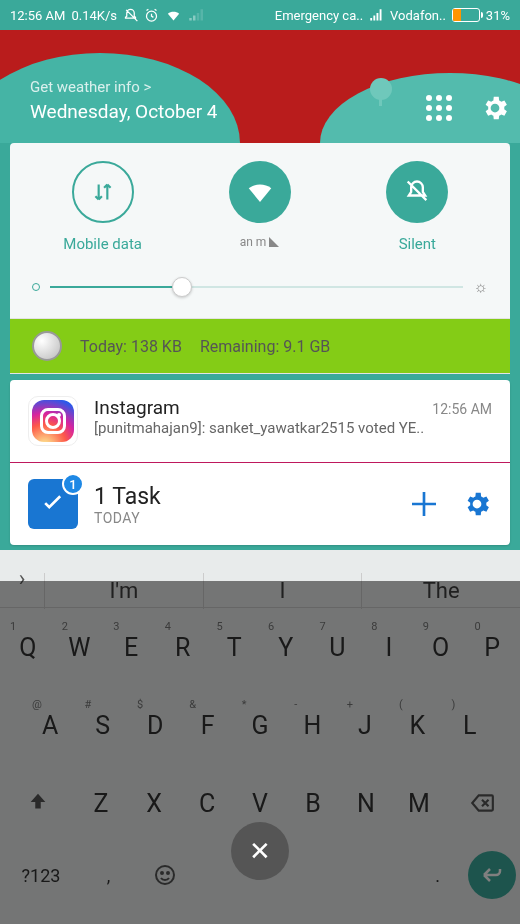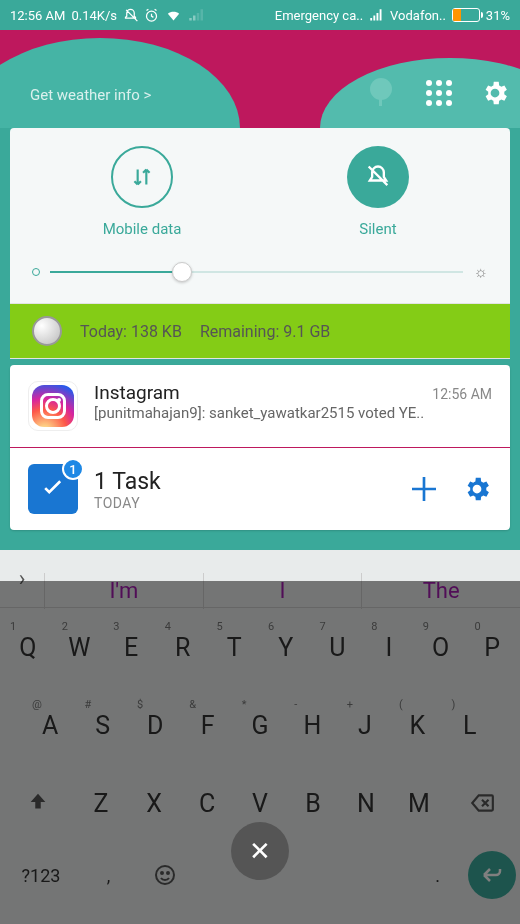--- a/index.html
+++ b/index.html
@@ -8,21 +8,21 @@
   
   .status-bar { height: 30px; background: #3aa99a; color: #fff; display: flex; align-items: center; padding: 0 10px; font-size: 13px; gap: 6px; }
   .status-bar .left { display: flex; align-items: center; gap: 6px; }
   .status-bar .right { margin-left: auto; display: flex; align-items: center; gap: 6px; }
   .status-bar svg { fill: #fff; }
   .battery { display: inline-flex; align-items: center; border: 1.5px solid #fff; border-radius: 3px; width: 28px; height: 14px; position: relative; }
   .battery::after { content: ""; position: absolute; right: -4px; top: 3px; width: 2px; height: 6px; background: #fff; border-radius: 0 2px 2px 0; }
   .battery-fill { background: #ff9500; height: 100%; width: 31%; border-radius: 1px 0 0 1px; }
 
   
-  .header { background: #be185d; padding: 48px 10px 20px 30px; display: flex; align-items: flex-end; position: relative; }
+  .header { background: #b91c1c; padding: 48px 10px 20px 30px; display: flex; align-items: flex-end; position: relative; }
   .header .info { color: #fff; flex: 1; }
   .header .weather-link { font-size: 15px; color: rgba(255,255,255,0.8); margin-bottom: 4px; }
   .header .date { font-size: 19px; font-weight: 400; }
   .header .actions { display: flex; align-items: center; gap: 28px; }
   .grid-icon { width: 26px; height: 26px; display: grid; grid-template-columns: repeat(3,1fr); grid-template-rows: repeat(3,1fr); gap: 4px; }
   .grid-icon span { background: #fff; border-radius: 50%; }
 
   
   .hill1 { position:absolute; bottom:0; left:-40px; width:280px; height:90px; background:#45b4a5; border-radius:50% 50% 0 0 / 100% 100% 0 0; }
   .hill2 { position:absolute; bottom:0; right:-60px; width:260px; height:70px; background:#53bbad; border-radius:50% 50% 0 0 / 100% 100% 0 0; }
@@ -74,21 +74,21 @@
   .task-actions { display:flex; gap:22px; align-items:center; }
   .task-actions svg { fill:#1976d2; }
 
   
   .dim-bg { position:absolute; top:582px; left:0; right:0; bottom:0; background:#2a3a38; }
 
   
   .keyboard { position:absolute; bottom:0; left:0; right:0; background:#e8ebeb; }
   .suggest-row { display:flex; align-items:center; height:58px; border-bottom:1px solid #ccc; }
   .suggest-row .chev { width:44px; display:flex; align-items:center; justify-content:center; color:#555; font-size:22px; }
-  .suggest { flex:1; text-align:center; font-size:22px; color:#a21caf; border-left:1px solid #ccc; height:36px; line-height:36px;margin-top:24px; }
+  .suggest { flex:1; text-align:center; font-size:22px; color:#404040; border-left:1px solid #ccc; height:36px; line-height:36px;margin-top:24px; }
   .suggest:first-of-type { border-left:none; }
   .krow { display:flex; padding:8px 4px; gap:4px; justify-content:center; }
   .key { flex:1; height:62px; display:flex; align-items:center; justify-content:center; font-size:25px; color:#333; position:relative; border-radius:4px; }
   .key .alt { position:absolute; top:4px; left:6px; font-size:11px; color:#777; }
   .krow.r2 { padding-left:26px; padding-right:26px; }
   .key.wide { flex:1.4; }
   .key.shift, .key.bksp { flex:1.4; color:#555; }
   .brow { display:flex; padding:4px 4px 20px; gap:4px; }
   .brow .key { height:58px; font-size:18px; }
   .key.space { flex:4; }
@@ -133,20 +133,21 @@
     <span>31%</span>
   </div>
 </div>
 
 <div class="header">
   <div class="hill1"></div>
     <div class="hill2"></div>
     <div class="tree"></div>
   <div class="info" style="position:relative;z-index:1;">
     <div class="weather-link">Get weather info &gt;</div>
+    <div class="date">Wednesday, October 4</div>
   </div>
   <div class="actions" style="position:relative;z-index:1;">
     <div class="grid-icon">
       <span></span>
         <span></span>
         <span></span>
         <span></span>
         <span></span>
         <span></span>
         <span></span>
@@ -161,20 +162,33 @@
 
 <div class="qs-card">
   <div class="qs-row">
     <div class="qs-item">
       <div class="qs-circle outline">
         <svg width="26" height="26" viewBox="0 0 24 24" fill="none" stroke="#3aa99a" stroke-width="2">
             <path d="M8 5v14M8 19l-3-3M8 19l3-3M16 19V5M16 5l-3 3M16 5l3 3"></path>
           </svg>
       </div>
       <span class="qs-label">Mobile data</span>
+    </div>
+    <div class="qs-item">
+      <div class="qs-circle filled">
+        <svg width="30" height="30" viewBox="0 0 24 24" fill="#fff">
+            <path d="M12 20l9-11c-5-4-13-4-18 0l9 11z"></path>
+          </svg>
+      </div>
+      <span class="qs-sublabel">
+          <span>an    m</span>
+          <svg width="12" height="12" viewBox="0 0 24 24" fill="#888">
+            <path d="M2 22h20L2 2z"></path>
+          </svg>
+        </span>
     </div>
     <div class="qs-item">
       <div class="qs-circle filled">
         <svg width="28" height="28" viewBox="0 0 24 24" fill="none" stroke="#fff" stroke-width="2">
             <path d="M12 3a5 5 0 0 0-5 5v4l-2 3h14l-2-3V8a5 5 0 0 0-5-5zM4 3l16 16"></path>
           </svg>
       </div>
       <span class="qs-label">Silent</span>
     </div>
   </div>

